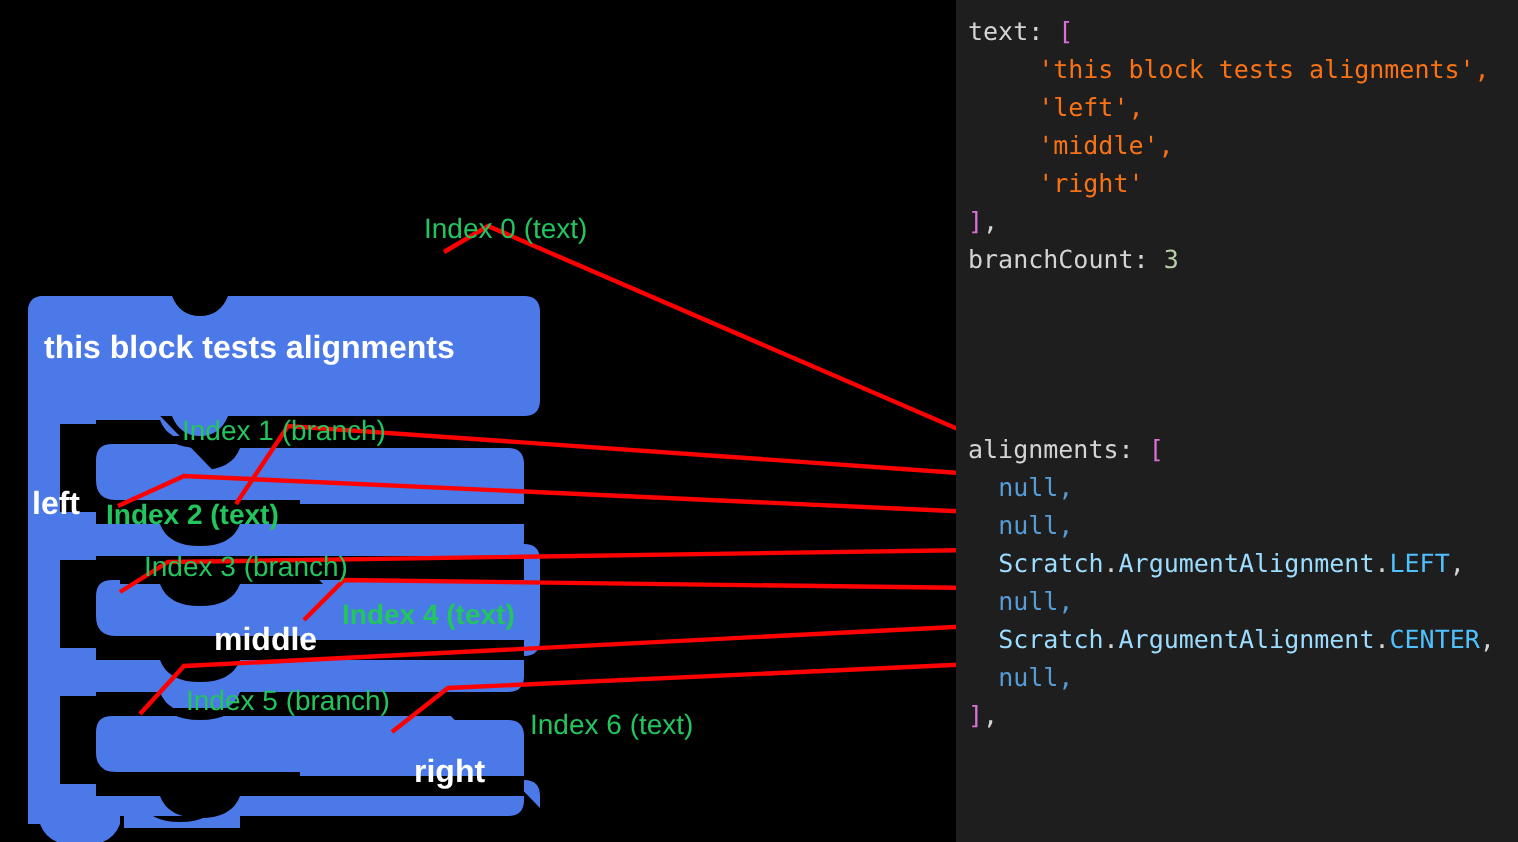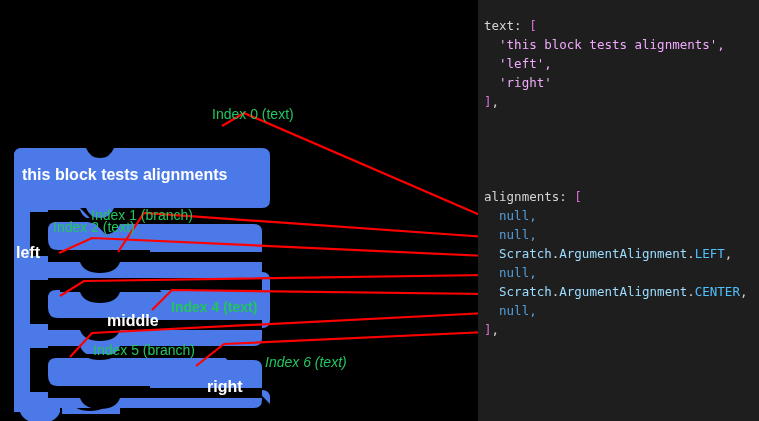--- a/index.html
+++ b/index.html
@@ -31,29 +31,29 @@
   }
 
   
   #code-panel{
     position:absolute;left:478px;top:0;width:281px;height:421px;
     background:#1e1e1e;
     font-family:"DejaVu Sans Mono",monospace;
     font-size:12.5px;
     line-height:19px;
     color:#d4d4d4;
-    padding:16px 0 0 6px;
+    padding:6px 0 0 6px;
     box-sizing:border-box;
     overflow:hidden;
   }
   .code-line{white-space:pre;height:19px;}
   .code-gap{height:19px;}
   .tk-prop{color:#d4d4d4;}
   .tk-brk{color:#da70d6;}
-  .tk-str{color:#f0abfc;}
+  .tk-str{color:#f97316;margin-left:20px;}
   .tk-num{color:#b5cea8;}
   .tk-kw{color:#569cd6;margin-top:10px;}
   .tk-id{color:#9cdcfe;}
   .tk-const{color:#4fc1ff;}
   .tk-punct{color:#d4d4d4;}
 </style>
 </head>
 <body>
 
 <div id="stage">
@@ -160,35 +160,38 @@
       <polyline points="152,310 172,290 487,294"></polyline>
 
       <polyline points="70,357 92,333 487,313"></polyline>
 
       <polyline points="196,366 224,344 487,332"></polyline>
     </g>
   </svg>
 
   <div class="annot-label" style="left:212px;top:106px;">Index 0 (text)</div>
   <div class="annot-label" style="left:91px;top:207px;">Index 1 (branch)</div>
-  <div class="annot-label" style="left:53px;top:219px;">Index 2 (text)</div>
+  <div class="annot-label" style="left:53px;top:249px;font-weight:bold;">Index 2 (text)</div>
+  <div class="annot-label" style="left:72px;top:275px;">Index 3 (branch)</div>
   <div class="annot-label" style="left:171px;top:299px;font-weight:bold;">Index 4 (text)</div>
   <div class="annot-label" style="left:93px;top:342px;text-align:right;">Index 5 (branch)</div>
-  <div class="annot-label" style="left:265px;top:354px;font-style:italic;">Index 6 (text)</div>
+  <div class="annot-label" style="left:265px;top:354px;">Index 6 (text)</div>
 
   <div id="code-panel">
 
     <div class="code-line"><span class="tk-prop">text</span><span class="tk-punct">:</span> <span class="tk-brk">[</span></div>
 
     <div class="code-line">  <span class="tk-str">'this block tests alignments',</span></div>
     <div class="code-line">  <span class="tk-str">'left',</span></div>
+    <div class="code-line">  <span class="tk-str">'middle',</span></div>
     <div class="code-line">  <span class="tk-str">'right'</span></div>
 
     <div class="code-line"><span class="tk-brk">]</span><span class="tk-punct">,</span></div>
 
+    <div class="code-line"><span class="tk-prop">branchCount</span><span class="tk-punct">:</span> <span class="tk-num">3</span></div>
 
     <div class="code-gap"></div>
     <div class="code-gap"></div>
     <div class="code-gap"></div>
     <div class="code-gap"></div>
 
     <div class="code-line"><span class="tk-prop">alignments</span><span class="tk-punct">:</span> <span class="tk-brk">[</span></div>
 
     <div class="code-line">  <span class="tk-kw">null,</span></div>
     <div class="code-line">  <span class="tk-kw">null,</span></div>

